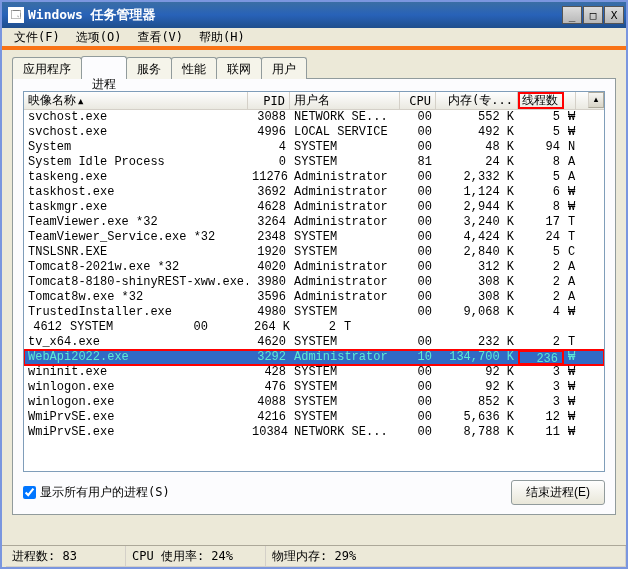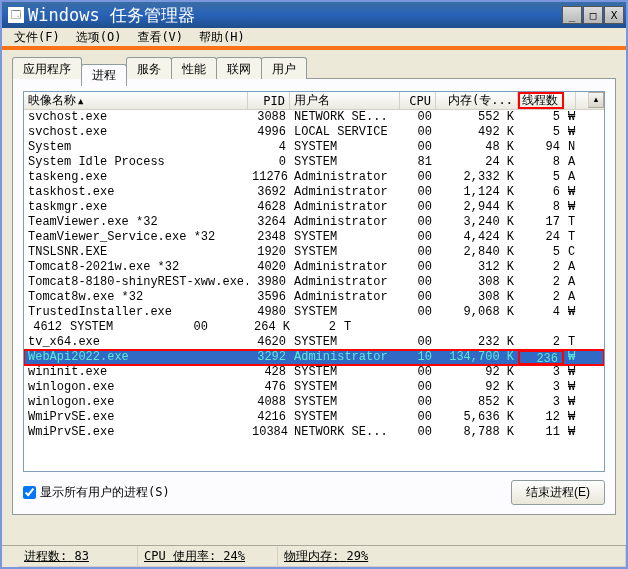--- a/index.html
+++ b/index.html
@@ -1,28 +1,28 @@
 <!DOCTYPE html>
 <html><head>
 <meta charset="utf-8">
 <style>
 * { box-sizing: border-box; margin: 0; padding: 0; }
 body { font-family: "SimSun", "宋体", monospace; font-size: 12px; background: #fff; width: 628px; height: 569px; overflow: hidden; }
 .window { width: 628px; height: 569px; border: 2px solid #7a96df; background: #ece9d8; display: flex; flex-direction: column; }
 .titlebar { height: 26px; background: linear-gradient(to bottom, #3a6ea5 0%, #2862b8 50%, #1f4e8c 100%); display: flex; align-items: center; padding: 0 2px 0 6px; }
 .titlebar-icon { width: 16px; height: 16px; background: #fff; margin-right: 4px; display: flex; align-items: center; justify-content: center; font-size: 10px; }
-.titlebar-text { color: #fff; font-weight: normal; font-size: 17px; flex: 1; }
+.titlebar-text { color: #fff; font-weight: bold; font-size: 13px; flex: 1; }
 .winbtns { display: flex; gap: 1px; }
 .winbtn { width: 20px; height: 18px; background: linear-gradient(#dcdcdc,#b8b8b8); border: 1px solid #555; display: flex; align-items: center; justify-content: center; font-family: monospace; font-size: 11px; }
 .menubar { height: 22px; background: #ece9d8; display: flex; align-items: center; padding: 0 4px; border-bottom: 4px solid #f97316; }
 .menuitem { padding: 2px 8px; font-size: 12px; }
 .client { flex: 1; padding: 6px 10px 30px 10px; display: flex; flex-direction: column; }
 .tabs { display: flex; height: 22px; position: relative; }
 .tab { border: 1px solid #919b9c; border-bottom: none; background: #f5f4ea; padding: 3px 10px; font-size: 12px; margin-right: -1px; position: relative; top: 1px; border-radius: 3px 3px 0 0; }
-.tab.active { background: #fcfcfe; z-index: 2; padding-top: 2px; top: 8px; }
+.tab.active { background: #fcfcfe; z-index: 2; padding-top: 19px; top: 0; }
 .tabpanel { flex: 1; border: 1px solid #919b9c; background: #fcfcfe; padding: 12px 10px 10px 10px; display: flex; flex-direction: column; }
 .listview { flex: 1; border: 1px solid #7f9db9; background: #fff; overflow: hidden; display: flex; flex-direction: column; }
 .listheader { display: flex; height: 18px; background: linear-gradient(#fefefe,#eae9e1); border-bottom: 1px solid #d4d0c8; font-size: 12px; }
 .colhead { border-right: 1px solid #d4d0c8; padding: 1px 4px; display: flex; align-items: center; white-space: nowrap; overflow: hidden; }
 .colhead.right { justify-content: flex-end; }
 .sort-arrow { margin-left: 2px; font-size: 9px; }
 .redbox { border: 2px solid #ff0000; }
 .listbody { flex: 1; overflow: hidden; position: relative; }
 .row { display: flex; height: 15px; font-family: "Courier New", monospace; font-size: 12px; line-height: 15px; }
 .row.selected { background: #316ac5; color: #5eead4; }
@@ -34,21 +34,21 @@
 .c-user { width: 110px; }
 .c-cpu { width: 36px; }
 .c-mem { width: 82px; }
 .c-thr { width: 46px; }
 .c-ext { width: 12px; }
 .scroll-arrow { width: 16px; height: 16px; background: linear-gradient(#f6f6f3,#d8d5c8); border: 1px solid #adaa9c; text-align: center; font-size: 9px; line-height: 13px; font-family: Arial; }
 .bottomrow { display: flex; justify-content: space-between; align-items: center; margin-top: 8px; height: 24px; }
 .checkbox-row { display: flex; align-items: center; gap: 4px; font-size: 12px; }
 .checkbox-row input { width: 13px; height: 13px; }
 .btn { border: 1px solid #919b9c; background: linear-gradient(#fefefe,#e9e7d9); padding: 3px 14px; font-size: 12px; border-radius: 3px; }
-.statusbar { height: 22px; border-top: 1px solid #aca899; background: #ece9d8; display: flex; align-items: center; font-size: 12px; padding-left: 16px; text-decoration: underline; }
+.statusbar { height: 22px; border-top: 1px solid #aca899; background: #ece9d8; display: flex; align-items: center; font-size: 12px; padding-left: 4px; }
 .status-cell { border: 1px solid #d4d0c8; border-top: none; border-left: none; padding: 2px 6px; height: 100%; display: flex; align-items: center; }
 </style>
 </head>
 <body>
 
 <div class="window">
   <div class="titlebar">
     <div class="titlebar-icon">🗔</div>
     <div class="titlebar-text">Windows 任务管理器</div>
     <div class="winbtns">

